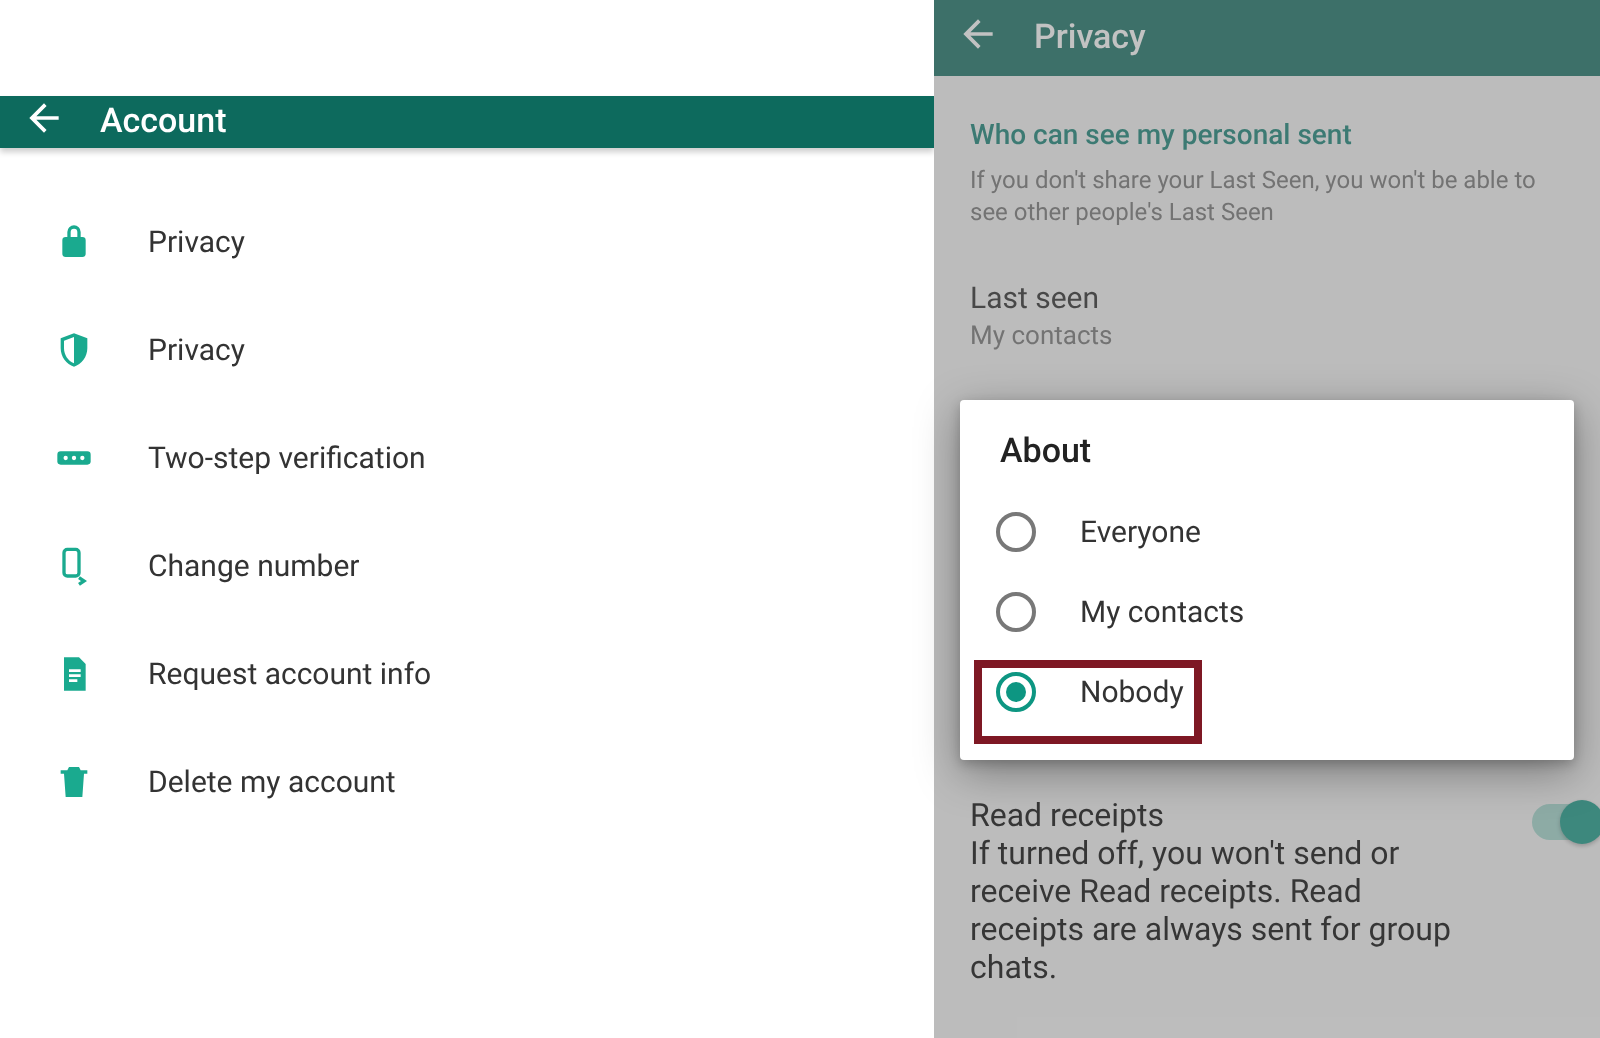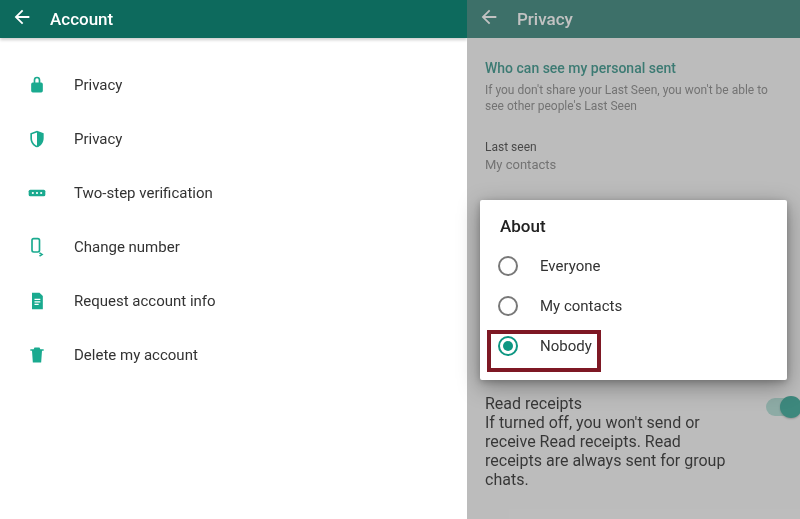--- a/index.html
+++ b/index.html
@@ -8,26 +8,27 @@
     width: 800px; height: 519px;
     display: flex;
     background: #fff;
     overflow: hidden;
   }
   .pane-left { width: 467px; height: 519px; background:#fff; position:relative; }
   .pane-right { width: 333px; height:519px; position:relative; background:#eaeaea; }
 
   
   .header {
-    height: 38px;
+    height: 26px;
     background: #0d6a5d;
     color: #fff;
     display:flex; align-items:center;
     padding: 0 6px;
     box-shadow: 0 2px 3px rgba(0,0,0,0.2);
+    margin-top: 48px;
   }
   .back-btn { width:32px; height:32px; display:flex;align-items:center;justify-content:center; cursor:pointer; }
   .back-btn svg { width:22px; height:22px; fill:#fff; }
   .header-title { font-size:17px; font-weight:500; margin-left:12px; }
 
   .menu-list { padding: 20px 0 0 0; }
   .menu-item { display:flex; align-items:center; height:54px; padding:0 18px 0 24px; cursor:pointer; }
   .menu-item .icon { width:26px; height:26px; display:flex;align-items:center;justify-content:center; }
   .menu-item .icon svg { width:20px; height:20px; fill:#1aaa8f; }
   .menu-item .label { margin-left:24px; font-size:15px; color:#333; }
@@ -37,21 +38,21 @@
   .header-r {
     height: 38px;
     background: #0d6a5d;
     color: #fff;
     display:flex; align-items:center;
     padding: 0 6px;
   }
   .section-heading { color:#0c7d6f; font-size:14px; font-weight:500; padding:22px 16px 6px 18px; }
   .section-sub { color:#6f6f6f; font-size:12px; line-height:1.35; padding:0 16px 16px 18px; }
   .setting-item { padding:10px 18px 10px 18px; }
-  .setting-item .t { font-size:12px; color:#222; }
+  .setting-item .t { font-size:15px; color:#222; }
   .setting-item .s { font-size:13px; color:#6f6f6f; margin-top:2px; line-height:1.35; }
   .setting-row { display:flex; justify-content:space-between; align-items:flex-start; padding:10px 0 10px 18px;gap:28px; }
   .toggle { width:34px; height:18px; border-radius:10px; background:#9ed5cb; position:relative; flex:0 0 auto; margin-top:4px; margin-left:8px;}
   .toggle .knob { position:absolute; right:-2px; top:-2px; width:22px; height:22px; border-radius:50%; background:#0d9682; box-shadow:0 1px 2px rgba(0,0,0,0.3); }
 
   .scrim { position:absolute; inset:0; background:rgba(120,120,120,0.45); }
 
   .dialog {
     position:absolute;
     left:13px; right:13px;

